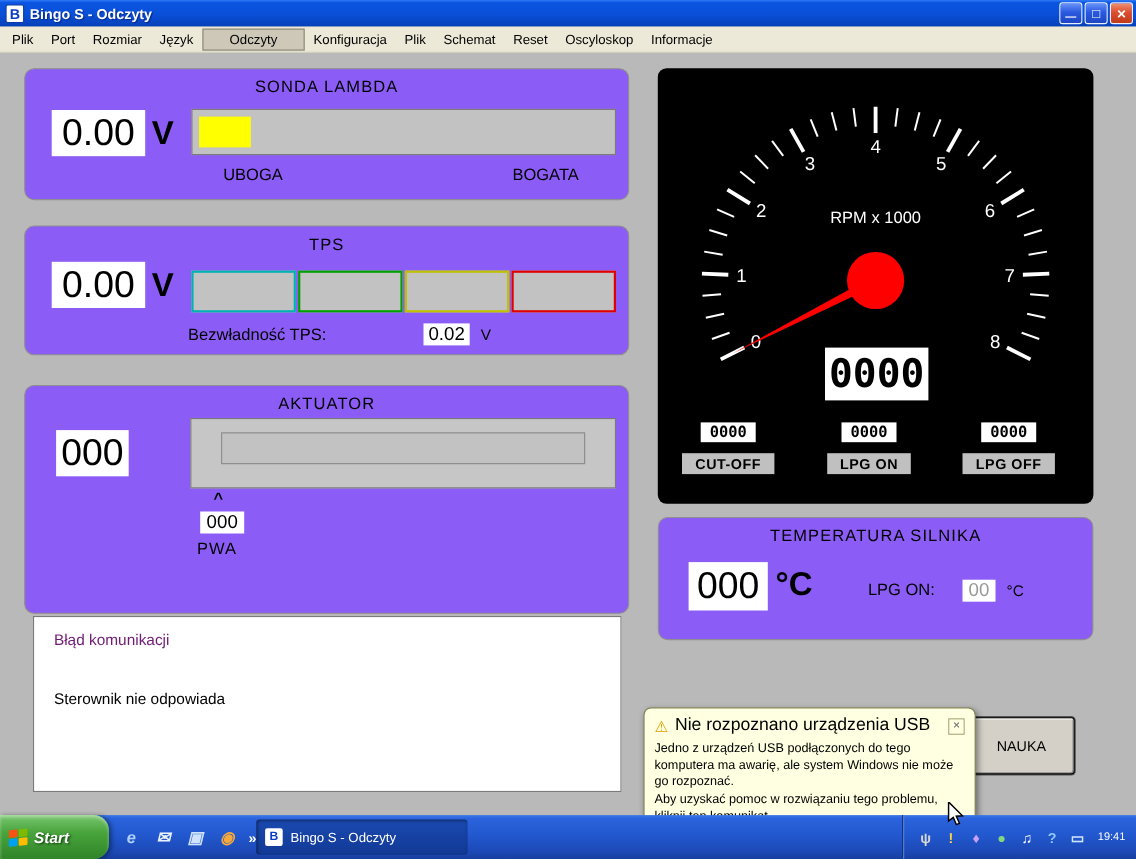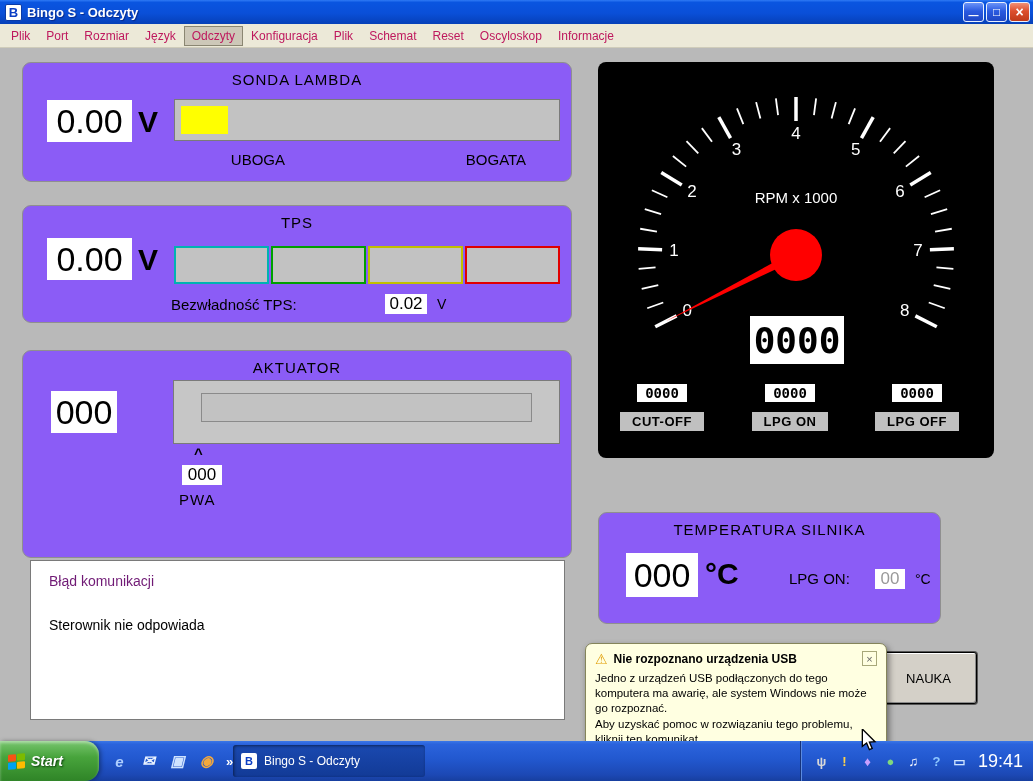--- a/index.html
+++ b/index.html
@@ -16,40 +16,40 @@
   .win-controls{display:flex;gap:2px}
   .win-btn{width:21px;height:20px;border-radius:3px;border:1px solid #e8f0ff;color:#fff;
     display:flex;align-items:center;justify-content:center;font-size:12px;font-weight:bold;
     background:linear-gradient(180deg,#6a93f8,#2a5ae0 45%,#1e46c4)}
   .win-btn.min span{font-size:10px;margin-top:7px}
   .win-btn.close{background:linear-gradient(180deg,#f19075,#dd4f2e 45%,#c03a1a);font-size:14px}
 
   
   .menubar{position:absolute;left:0;top:24px;width:100%;height:24px;background:#ece9d8;
     border-bottom:1px solid #cfccba;display:flex;align-items:center;padding-left:3px;font-size:12px;z-index:29}
-  .menu-item{padding:3px 8px;color:#be185d;cursor:default}
-  .menu-item.active{background:#cdc8b8;border:1px solid #8a8672;padding:2px 7px}
+  .menu-item{padding:3px 8px;color:#000000;cursor:default}
+  .menu-item.active{background:#cdc8b8;border:1px solid #8a8672;padding:2px 24px}
 
   
   .client{position:absolute;left:0;top:48px;width:1033px;height:693px;background:#b9b9b9}
   .panel{position:absolute;background:#8b5cf6;border:1px solid #8f8f8f;border-radius:9px}
   .panel-title{position:absolute;top:8px;left:0;width:100%;text-align:center;font-size:15px;letter-spacing:1px;color:#000}
   .disp{position:absolute;background:#fff;color:#000;display:flex;align-items:center;justify-content:center}
   .disp.big{font-size:34px}
   .disp.small{font-size:17px}
   .unit-lg{position:absolute;font-size:30px;font-weight:bold;color:#000}
   .lbl{position:absolute;font-size:15px;color:#000}
 
   
   .lambda-panel{left:22px;top:14px;width:550px;height:120px}
   .lambda-val{left:24px;top:37px;width:85px;height:42px}
   .lambda-unit{left:115px;top:42px}
   .lambda-frame{position:absolute;left:151px;top:36px;width:386px;height:42px;border:1px solid #7a7a7a;background:#c2c2c2}
   .lambda-fill{position:absolute;left:6px;top:6px;width:47px;height:28px}
-  .lambda-left{left:152px;top:88px;width:110px;text-align:right}
+  .lambda-left{left:152px;top:88px;width:110px;text-align:center}
   .lambda-right{left:418px;top:88px;width:110px;text-align:center}
 
   
   .tps-panel{left:22px;top:157px;width:550px;height:118px}
   .tps-val{left:24px;top:32px;width:85px;height:42px}
   .tps-unit{left:115px;top:37px}
   .tps-bar{position:absolute;left:151px;top:40px;width:386px;height:38px;display:flex;gap:2px}
   .tps-seg{flex:1;border:2px solid #888;background:#c2c2c2}
   .tps-inertia-lbl{left:148px;top:90px}
   .tps-inertia-val{left:362px;top:88px;width:42px;height:20px}
@@ -61,56 +61,56 @@
   .akt-frame{position:absolute;left:150px;top:29px;width:387px;height:64px;border:1px solid #7a7a7a;background:#c6c6c6}
   .akt-inner{position:absolute;left:27px;top:12px;width:331px;height:29px;border:1px solid #8a8a8a;background:#c2c2c2}
   .akt-marker{position:absolute;left:171px;top:94px;font-size:15px;font-weight:bold;color:#000}
   .akt-pwa-val{left:159px;top:114px;width:40px;height:20px}
   .akt-pwa-lbl{left:156px;top:140px;letter-spacing:1px}
 
   
   .msgbox{position:absolute;left:30px;top:512px;width:535px;height:160px;background:#fff;
     border:1px solid #7a7a7a;padding:12px 18px;font-size:14px}
   .msg-title{color:#701a75}
-  .msg-body{color:#000;margin-top:28px}
+  .msg-body{color:#000;margin-top:38px}
 
   
   .gauge-panel{position:absolute;left:598px;top:14px;width:396px;height:396px;background:#000;border-radius:8px}
   .gauge-panel svg{position:absolute;left:0;top:0}
   .gauge-num{fill:#fff;font-size:17px;text-anchor:middle;font-family:"Liberation Sans",sans-serif}
   .gauge-label{fill:#fff;font-size:15px;text-anchor:middle;font-family:"Liberation Sans",sans-serif}
   .rpm-display{position:absolute;left:152px;top:254px;width:94px;height:48px;background:#fff;color:#000;
     font-family:"DejaVu Sans Mono",monospace;font-weight:bold;font-size:36px;
     display:flex;align-items:center;justify-content:center}
   .rpm-counter{position:absolute;top:322px;width:120px;text-align:center}
   .rpm-counter .cval{display:inline-block;background:#fff;color:#000;font-family:"DejaVu Sans Mono",monospace;
     font-weight:bold;font-size:14px;padding:1px 8px}
   .rpm-counter .clabel{display:inline-block;background:#c0c0c0;color:#000;font-size:13px;font-weight:bold;
     padding:2px 12px;margin-top:10px;letter-spacing:.5px}
   .rpm-c0{left:4px}.rpm-c1{left:132px}.rpm-c2{left:259px}
 
   
-  .temp-panel{left:598px;top:464px;width:343px;height:112px}
+  .temp-panel{left:598px;top:422px;width:396px;height:112px}
   .temp-val{left:27px;top:40px;width:72px;height:44px}
   .temp-unit{left:106px;top:44px}
   .temp-lpg-lbl{left:190px;top:57px}
   .temp-lpg-val{left:276px;top:56px;width:30px;height:20px;color:#999}
   .temp-lpg-unit{left:316px;top:58px;font-size:14px}
 
   
   .nauka-btn{position:absolute;left:880px;top:604px;width:97px;height:52px;background:#d4d0c8;color:#000;
     border:1px solid #000;border-radius:3px;font-size:13px;display:flex;align-items:center;justify-content:center;
     box-shadow:inset 1px 1px 0 #fff,inset -1px -1px 0 #8a8a8a,0 0 0 1px #555}
 
   
   .balloon{position:absolute;left:585px;top:595px;width:302px;background:#ffffe1;border:1px solid #84845a;
     border-radius:7px;box-shadow:2px 3px 6px rgba(0,0,0,.45);padding:7px 9px 9px;z-index:20;font-size:11.5px;color:#000}
   .balloon-head{display:flex;align-items:center;gap:6px;margin-bottom:5px}
   .balloon-warning{color:#e09c00;font-size:14px;line-height:1}
-  .balloon-title{font-weight:bold;font-size:12px;flex:1}
+  .balloon-title{font-weight:normal;font-size:16px;flex:1}
   .balloon-close{width:15px;height:15px;border:1px solid #a8a87a;display:flex;align-items:center;justify-content:center;
     font-size:11px;color:#666;background:#ffffe1}
   .balloon-body p{margin:0;line-height:1.32}
   .balloon-tail{position:absolute;left:258px;top:100%;width:0;height:0;
     border-left:16px solid transparent;border-top:13px solid #ffffe1}
 
   
   .taskbar{position:absolute;left:0;top:741px;width:100%;height:40px;
     background:linear-gradient(180deg,#3a77e8 0%,#2b63dc 8%,#2258cf 45%,#1c48b4 85%,#173f9f 100%);z-index:25}
   .start-btn{position:absolute;left:0;top:0;height:40px;width:99px;border-radius:0 14px 14px 0;
@@ -125,21 +125,21 @@
   .ql-icon{width:19px;height:19px;display:flex;align-items:center;justify-content:center;font-size:15px;font-weight:bold;font-style:italic}
   .ql-overflow{color:#fff;font-size:13px;font-weight:bold;font-style:normal}
   .task-btn{position:absolute;left:233px;top:4px;width:192px;height:32px;border-radius:3px;
     background:linear-gradient(180deg,#1a49b0,#123a96);box-shadow:inset 1px 1px 3px rgba(0,0,0,.5);
     display:flex;align-items:center;gap:7px;padding:0 8px;color:#fff;font-size:12px}
   .task-icon{width:16px;height:16px;background:#fff;border-radius:2px;color:#0b3ec4;font-size:11px;font-weight:bold;
     display:flex;align-items:center;justify-content:center}
   .tray{position:absolute;right:0;top:0;height:40px;display:flex;align-items:center;gap:6px;padding:0 10px 0 12px;
     border-left:1px solid #16337a;box-shadow:inset 1px 0 0 #5b8ae0}
   .tray-icon{width:17px;height:17px;display:flex;align-items:center;justify-content:center;font-size:13px;font-weight:bold}
-  .tray-clock{color:#fff;font-size:18px;margin-left:4px}
+  .tray-clock{color:#fff;font-size:10px;margin-left:4px}
 
   .cursor{position:absolute;left:860px;top:729px;z-index:40}
 </style>
 </head>
 <body>
 
 <div class="screen">
 
   <div class="titlebar">
     <div class="win-icon">B</div>

